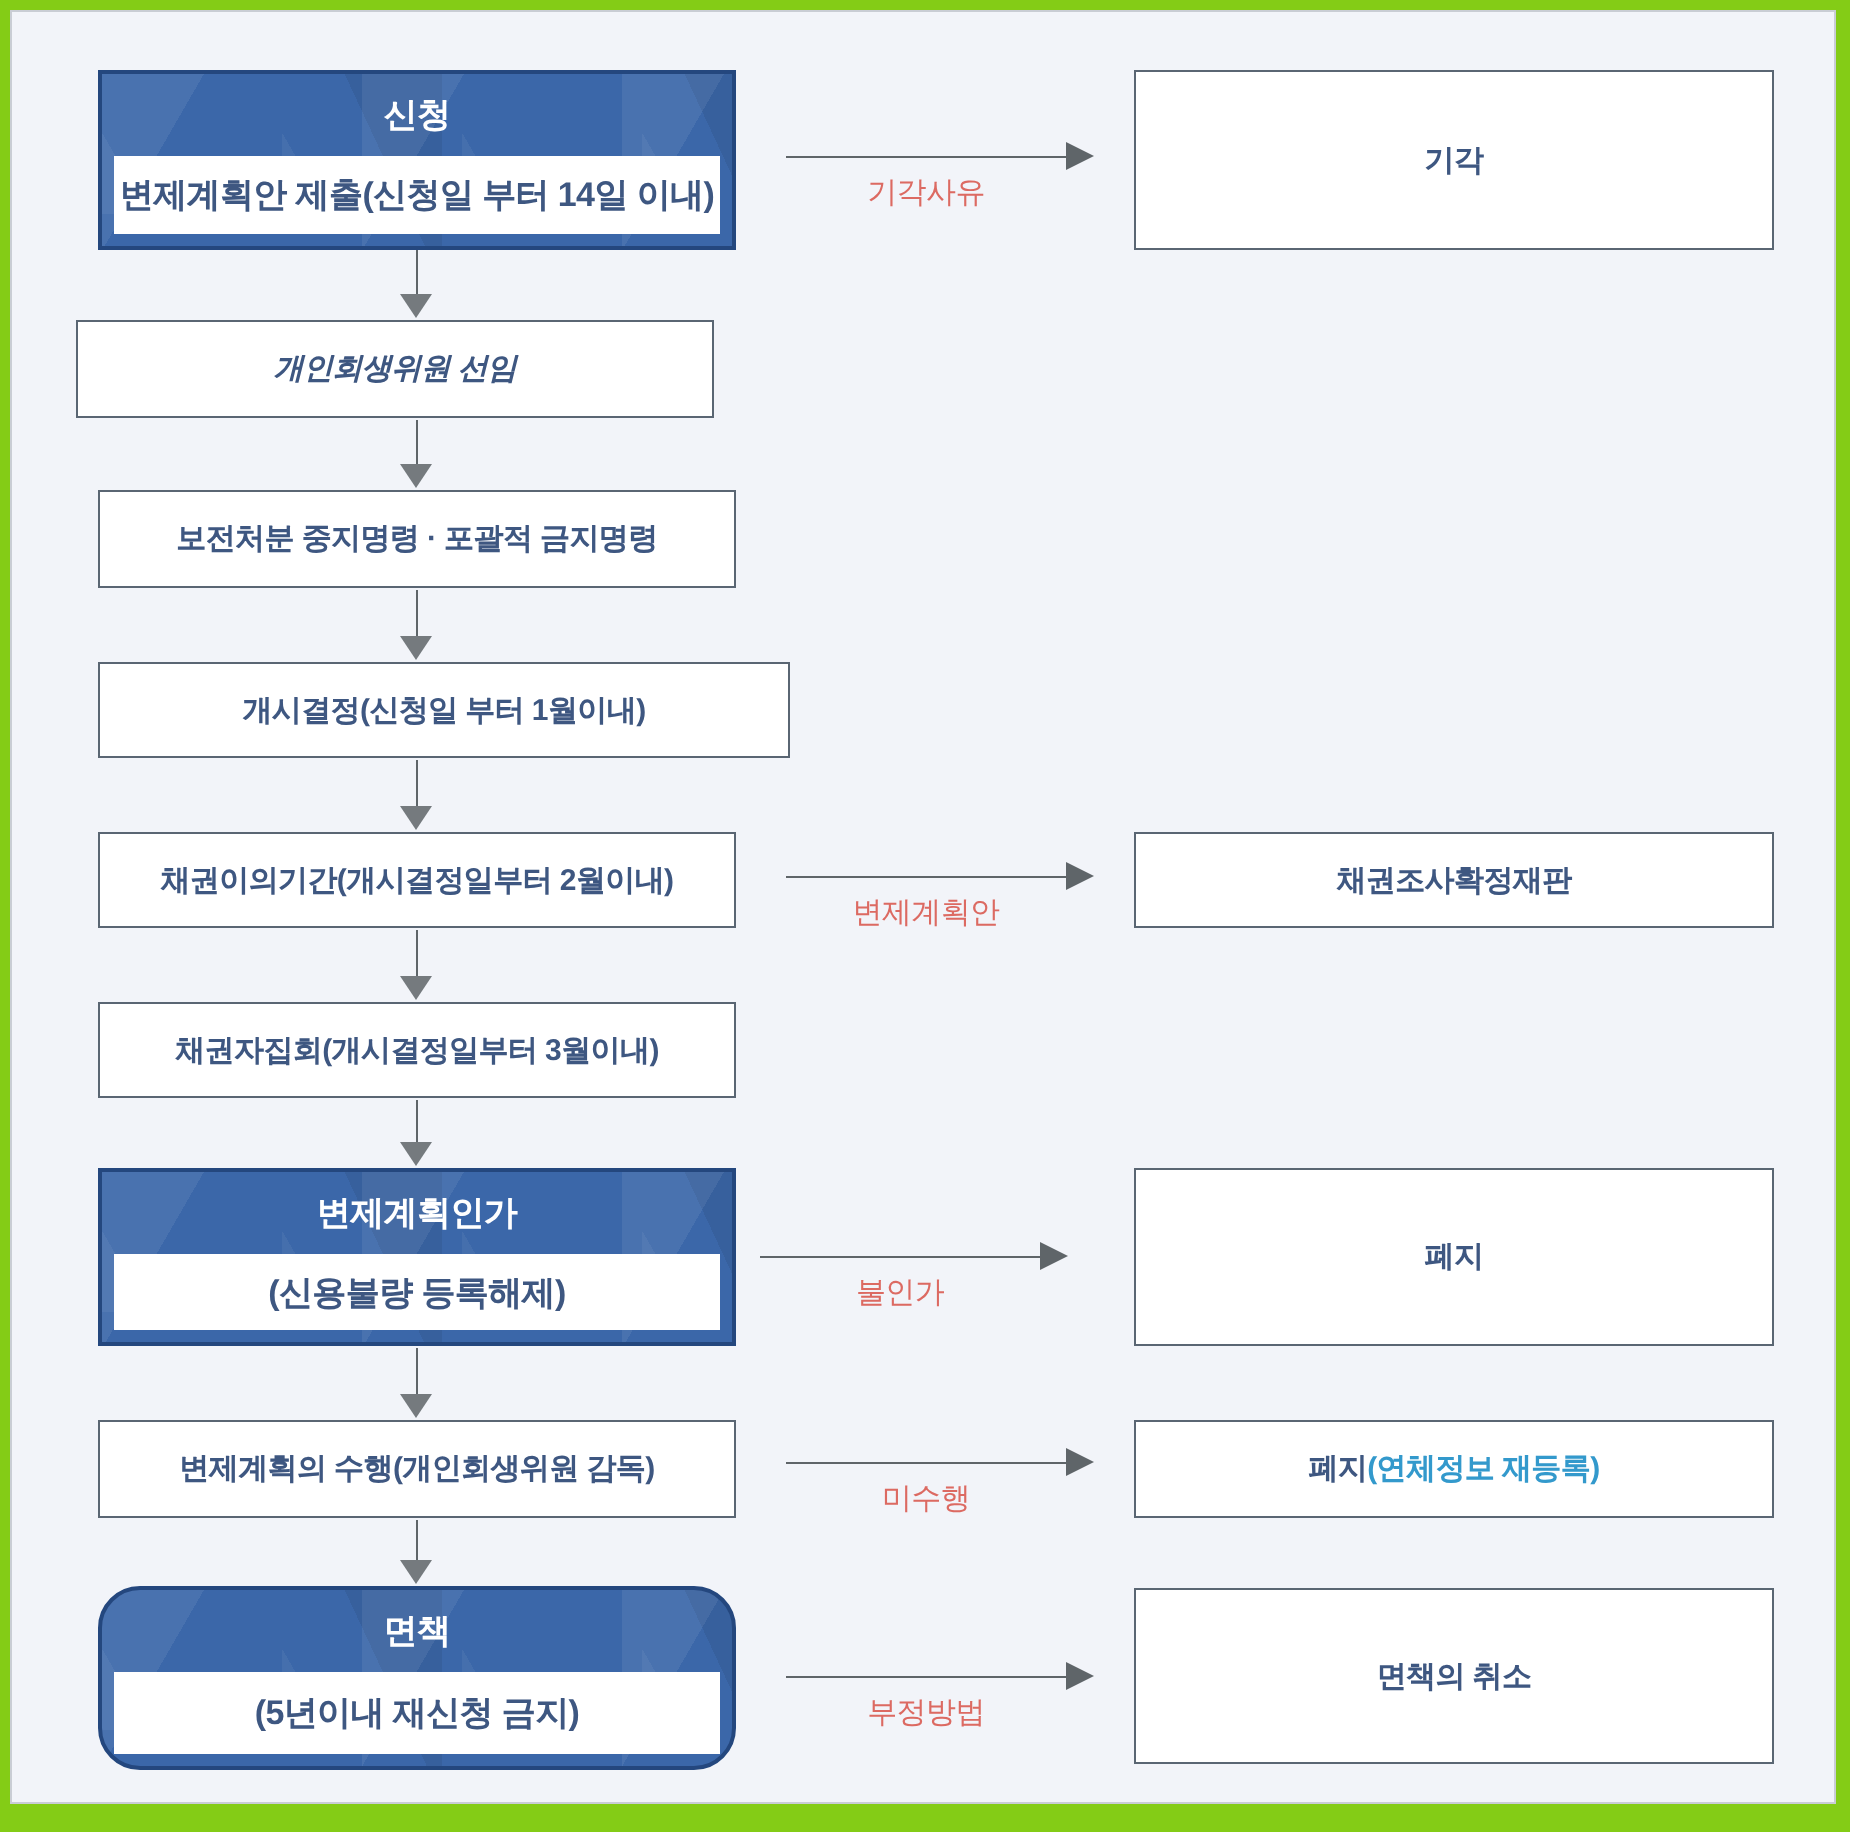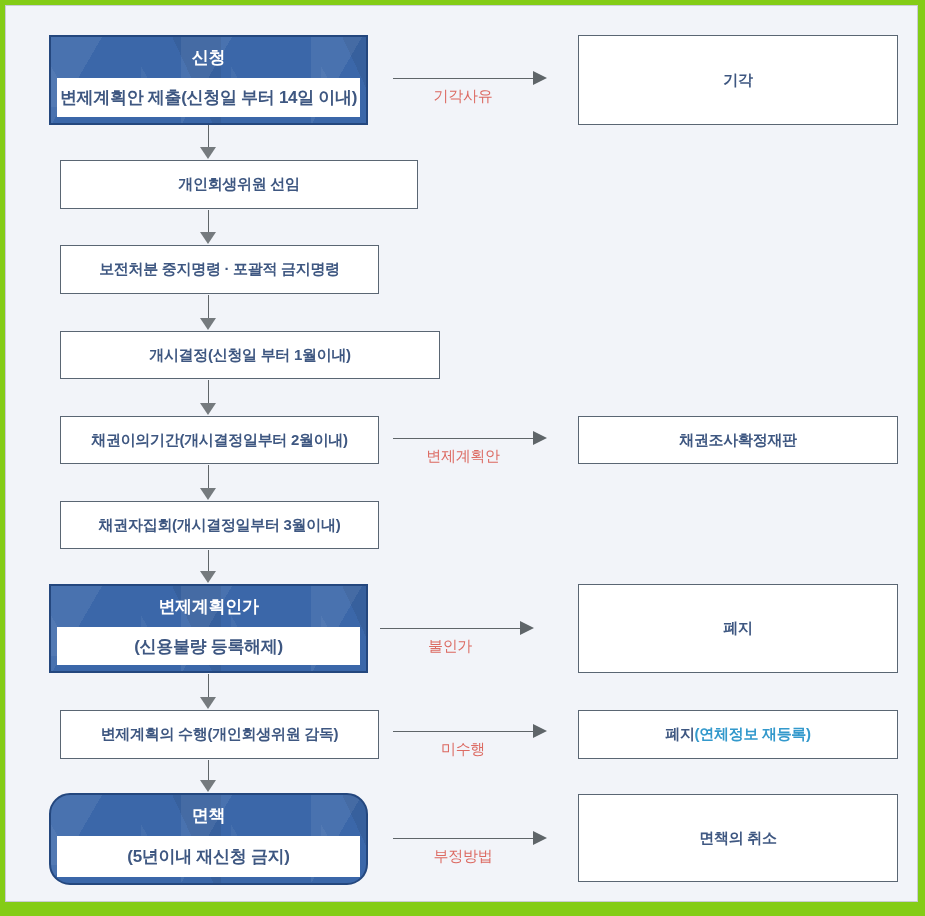--- a/index.html
+++ b/index.html
@@ -4,21 +4,21 @@
 <style>
   html,body{margin:0;padding:0;}
   body{background:#ffffff;font-family:"Liberation Sans", sans-serif;}
   .page{position:relative;width:925px;height:916px;background:#84cc16;overflow:hidden;}
   .frame{position:absolute;left:5px;top:5px;width:913px;height:897px;
          border:1px solid #c9cdd4;background:#f2f4f9;box-sizing:border-box;}
 
   
   .box{position:absolute;background:#ffffff;border:1px solid #5a6673;box-sizing:border-box;
        display:flex;align-items:center;justify-content:center;text-align:center;
-       color:#3e5781;font-size:15px;font-weight:bold;letter-spacing:-0.3px;margin-left:11px;}
+       color:#3e5781;font-size:15px;font-weight:bold;letter-spacing:-0.3px;}
 
   
   .hdrbox{position:absolute;border:2px solid #24477e;box-sizing:border-box;
           background-color:#3b67a9;
           background-image:
             linear-gradient(120deg, rgba(255,255,255,0.07) 0 28%, transparent 28%),
             linear-gradient(245deg, rgba(0,0,0,0.07) 0 22%, transparent 22%),
             linear-gradient(60deg, rgba(255,255,255,0.05) 0 18%, transparent 18%);
           background-size:130px 90px,170px 110px,90px 70px;}
   .hdrbox .hdr-title{position:absolute;left:0;right:0;top:0;height:41px;
@@ -49,25 +49,25 @@
 <body>
 
 <div class="page">
   <div class="frame"></div>
 
   <div class="hdrbox" style="left:49px;top:35px;width:319px;height:90px;">
     <div class="hdr-title">신청</div>
     <div class="hdr-inner">변제계획안 제출(신청일 부터 14일 이내)</div>
   </div>
 
-  <div class="box" style="left:49px;top:160px;width:358px;height:49px;">개인회생위원 선임</div>
+  <div class="box" style="left:38px;top:160px;width:319px;height:49px;font-style:italic;">개인회생위원 선임</div>
 
   <div class="box" style="left:49px;top:245px;width:319px;height:49px;">보전처분 중지명령 · 포괄적 금지명령</div>
 
-  <div class="box" style="left:49px;top:331px;width:380px;height:48px;">개시결정(신청일 부터 1월이내)</div>
+  <div class="box" style="left:49px;top:331px;width:346px;height:48px;">개시결정(신청일 부터 1월이내)</div>
 
   <div class="box" style="left:49px;top:416px;width:319px;height:48px;">채권이의기간(개시결정일부터 2월이내)</div>
 
   <div class="box" style="left:49px;top:501px;width:319px;height:48px;">채권자집회(개시결정일부터 3월이내)</div>
 
   <div class="hdrbox" style="left:49px;top:584px;width:319px;height:89px;">
     <div class="hdr-title">변제계획인가</div>
     <div class="hdr-inner">(신용불량 등록해제)</div>
   </div>
 

